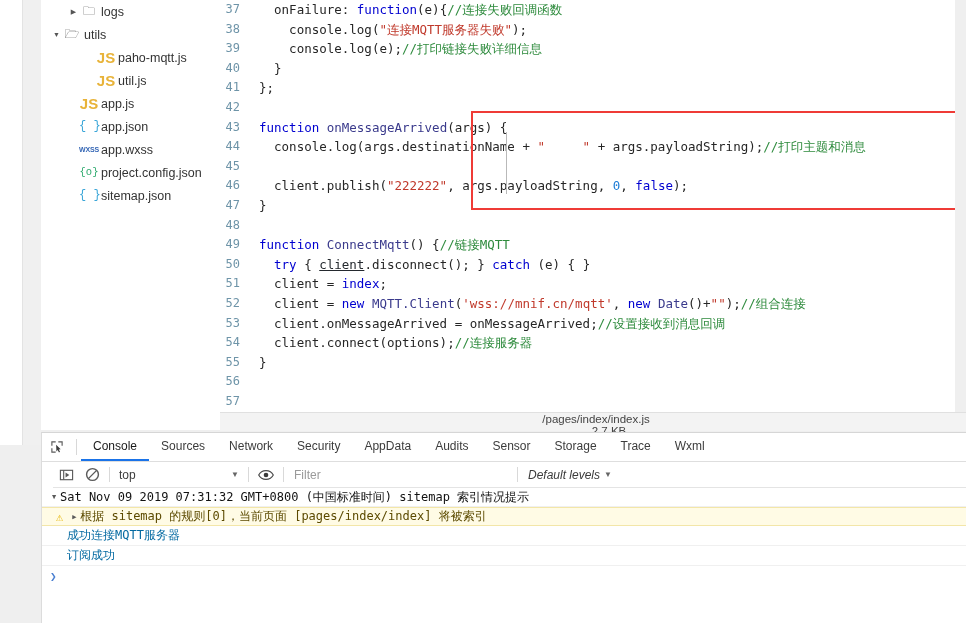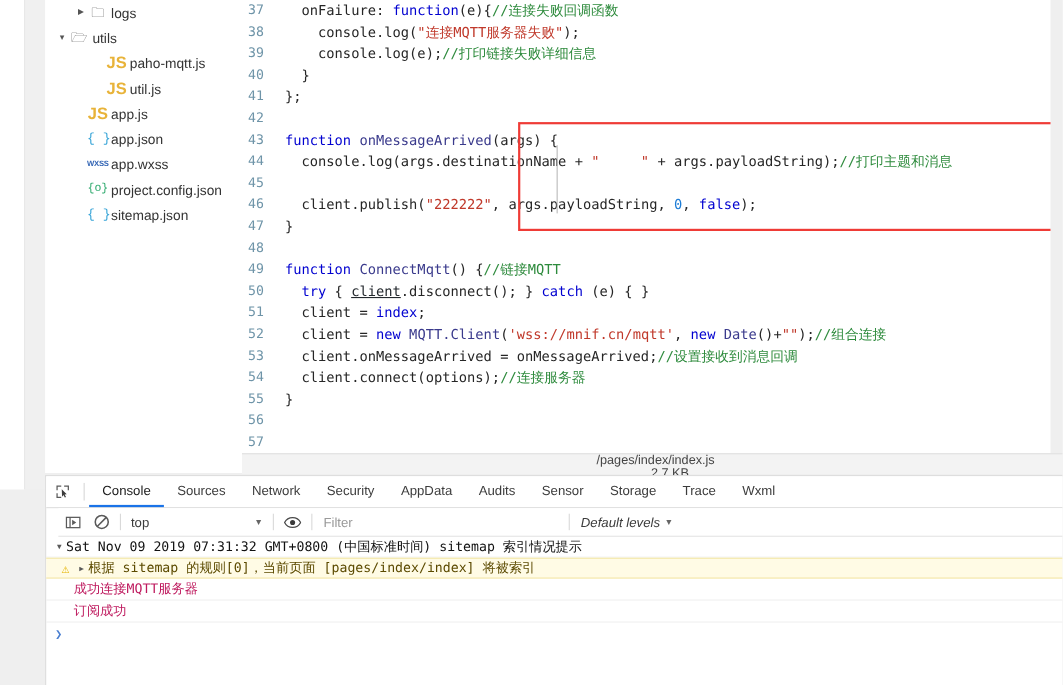--- a/index.html
+++ b/index.html
@@ -229,21 +229,21 @@
     background: #fffbe5;
     border-top: 1px solid #f3e6a8;
     border-bottom: 1px solid #f3e6a8;
     color: #5c4a00;
     padding-left: 14px;
   }
   .warn-ico { color: #e5b400; font-size: 12px; margin-right: 5px; }
   .msg-plain {
     padding-left: 25px;
     border-bottom: 1px solid #f0f0f0;
-    color: #be185d;
+    color: #0369a1;
     display: flex; align-items: center; min-height: 20px;
   }
   .prompt-row {
     display: flex; align-items: center;
     height: 20px; padding-left: 8px;
     color: #4a7fd1; font-size: 11px;
   }
 </style>
 </head>
 <body>

